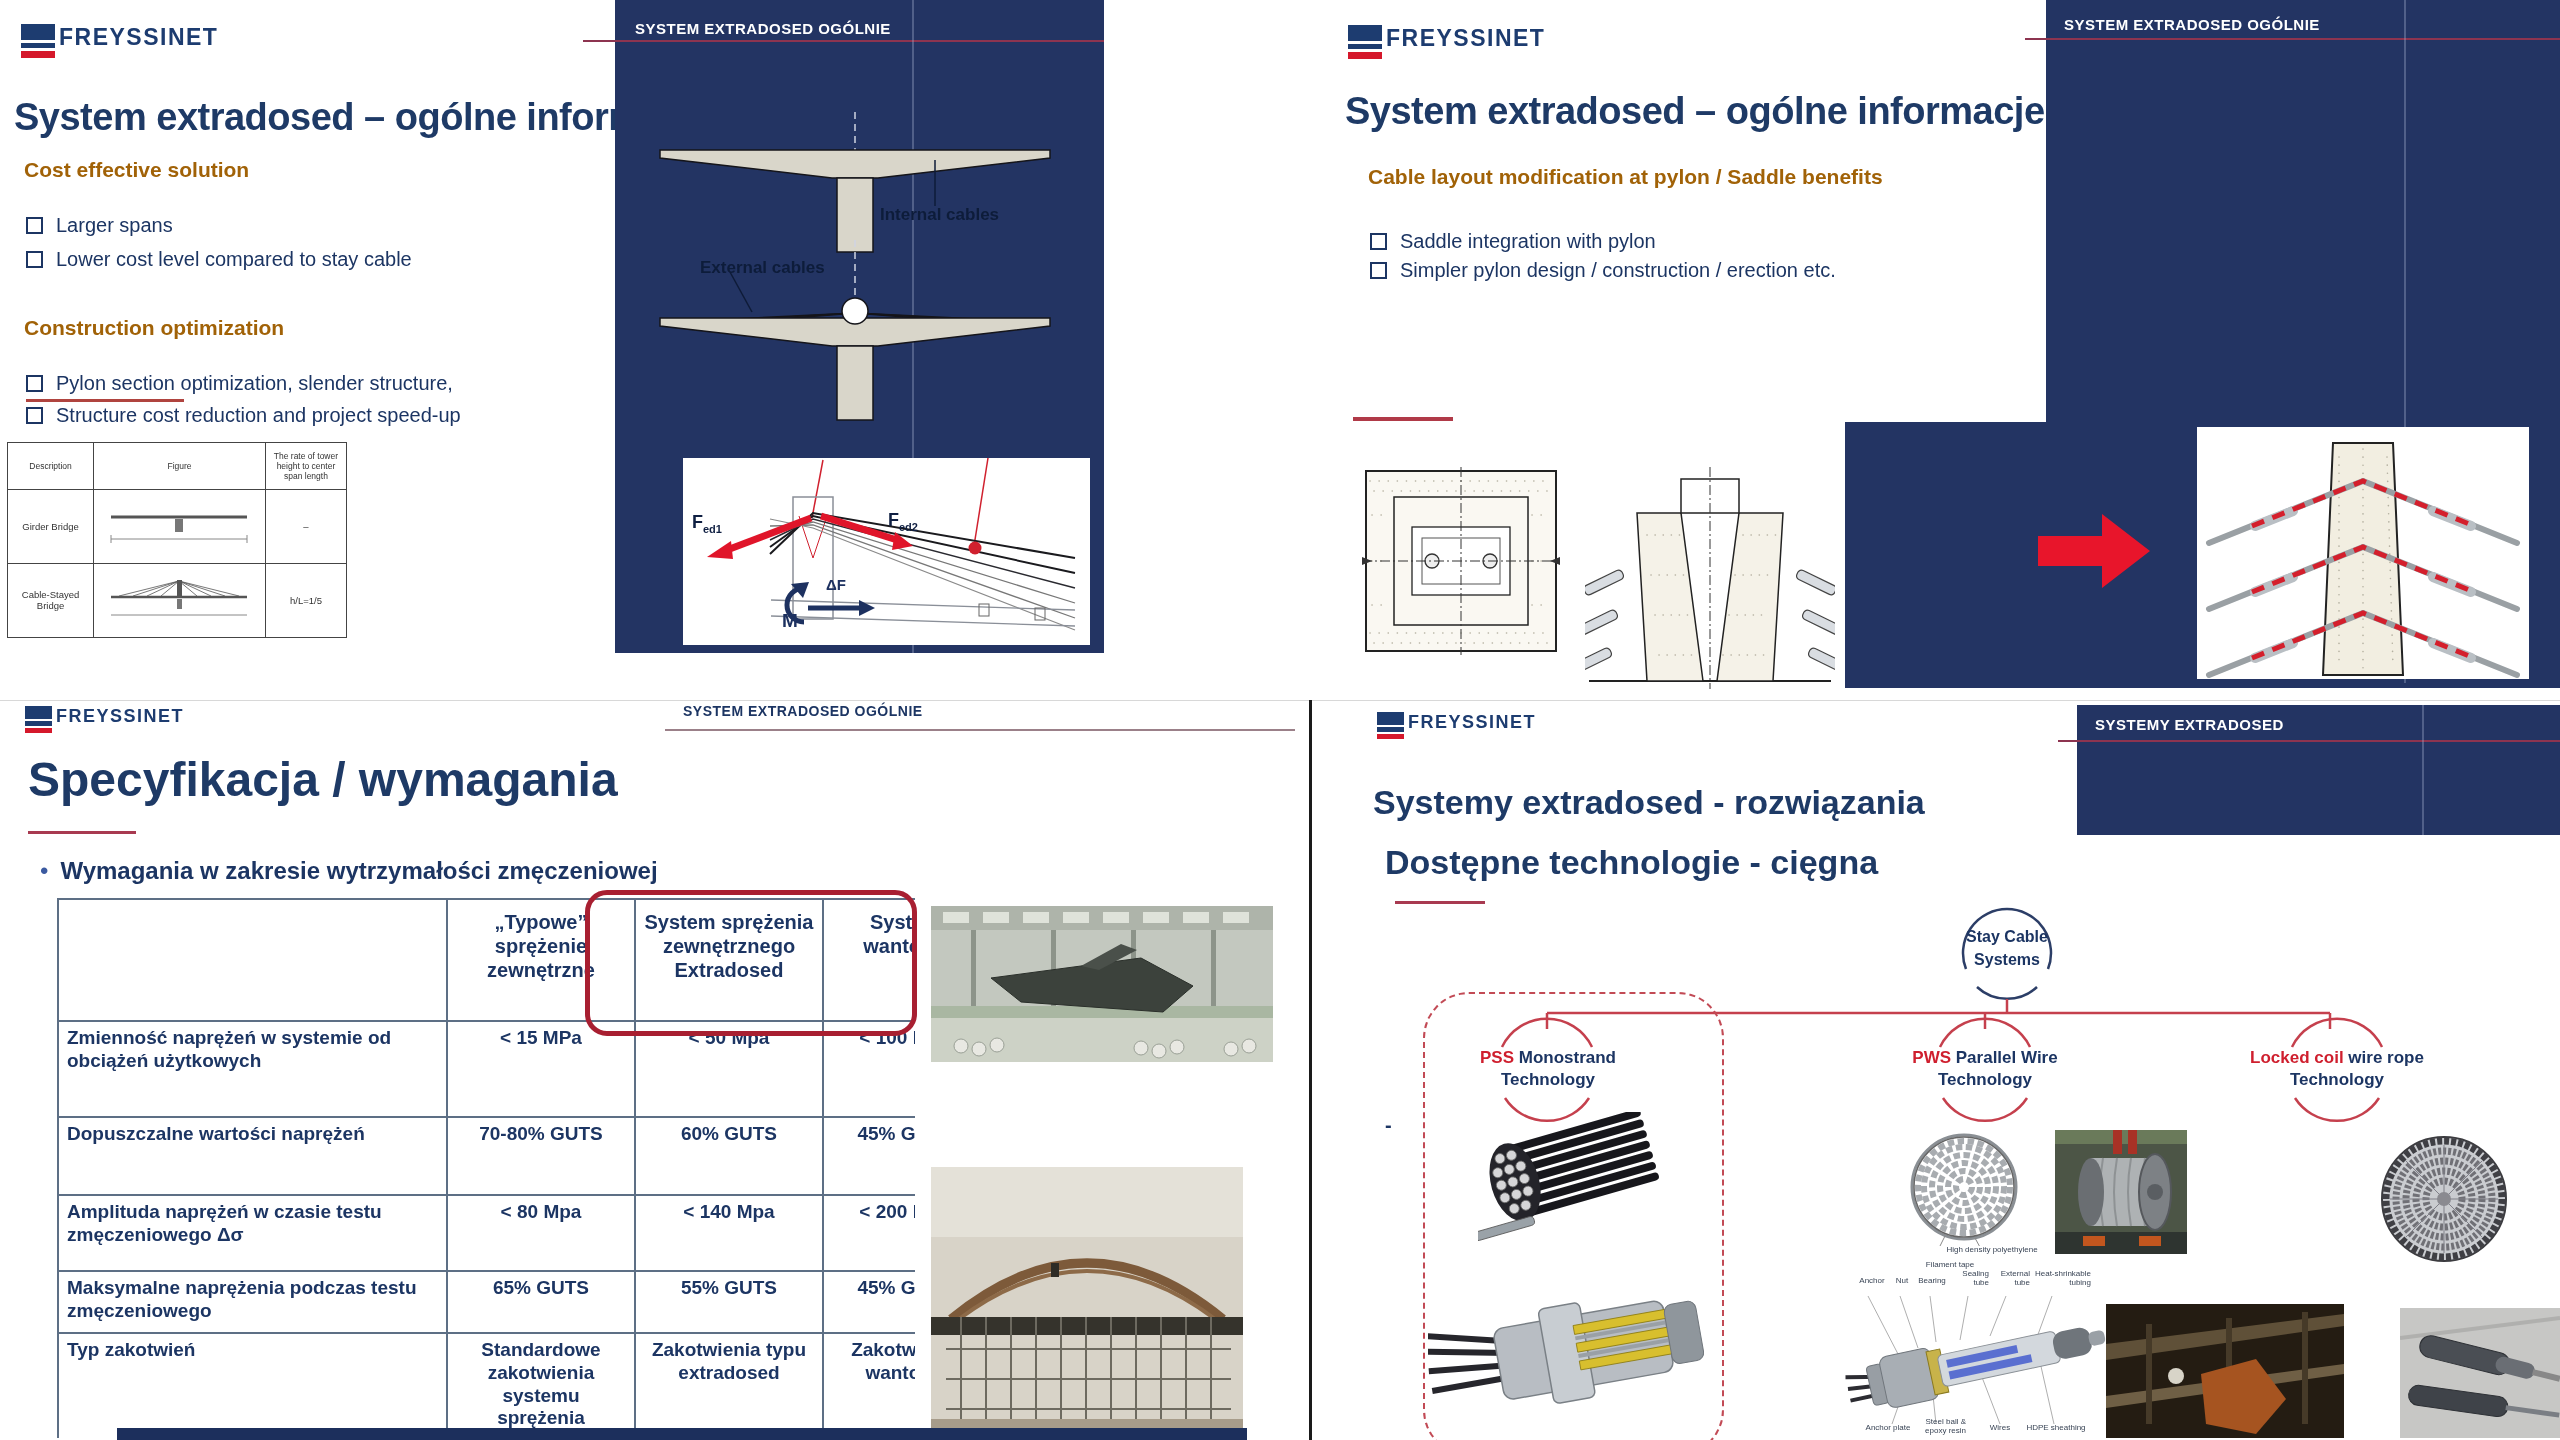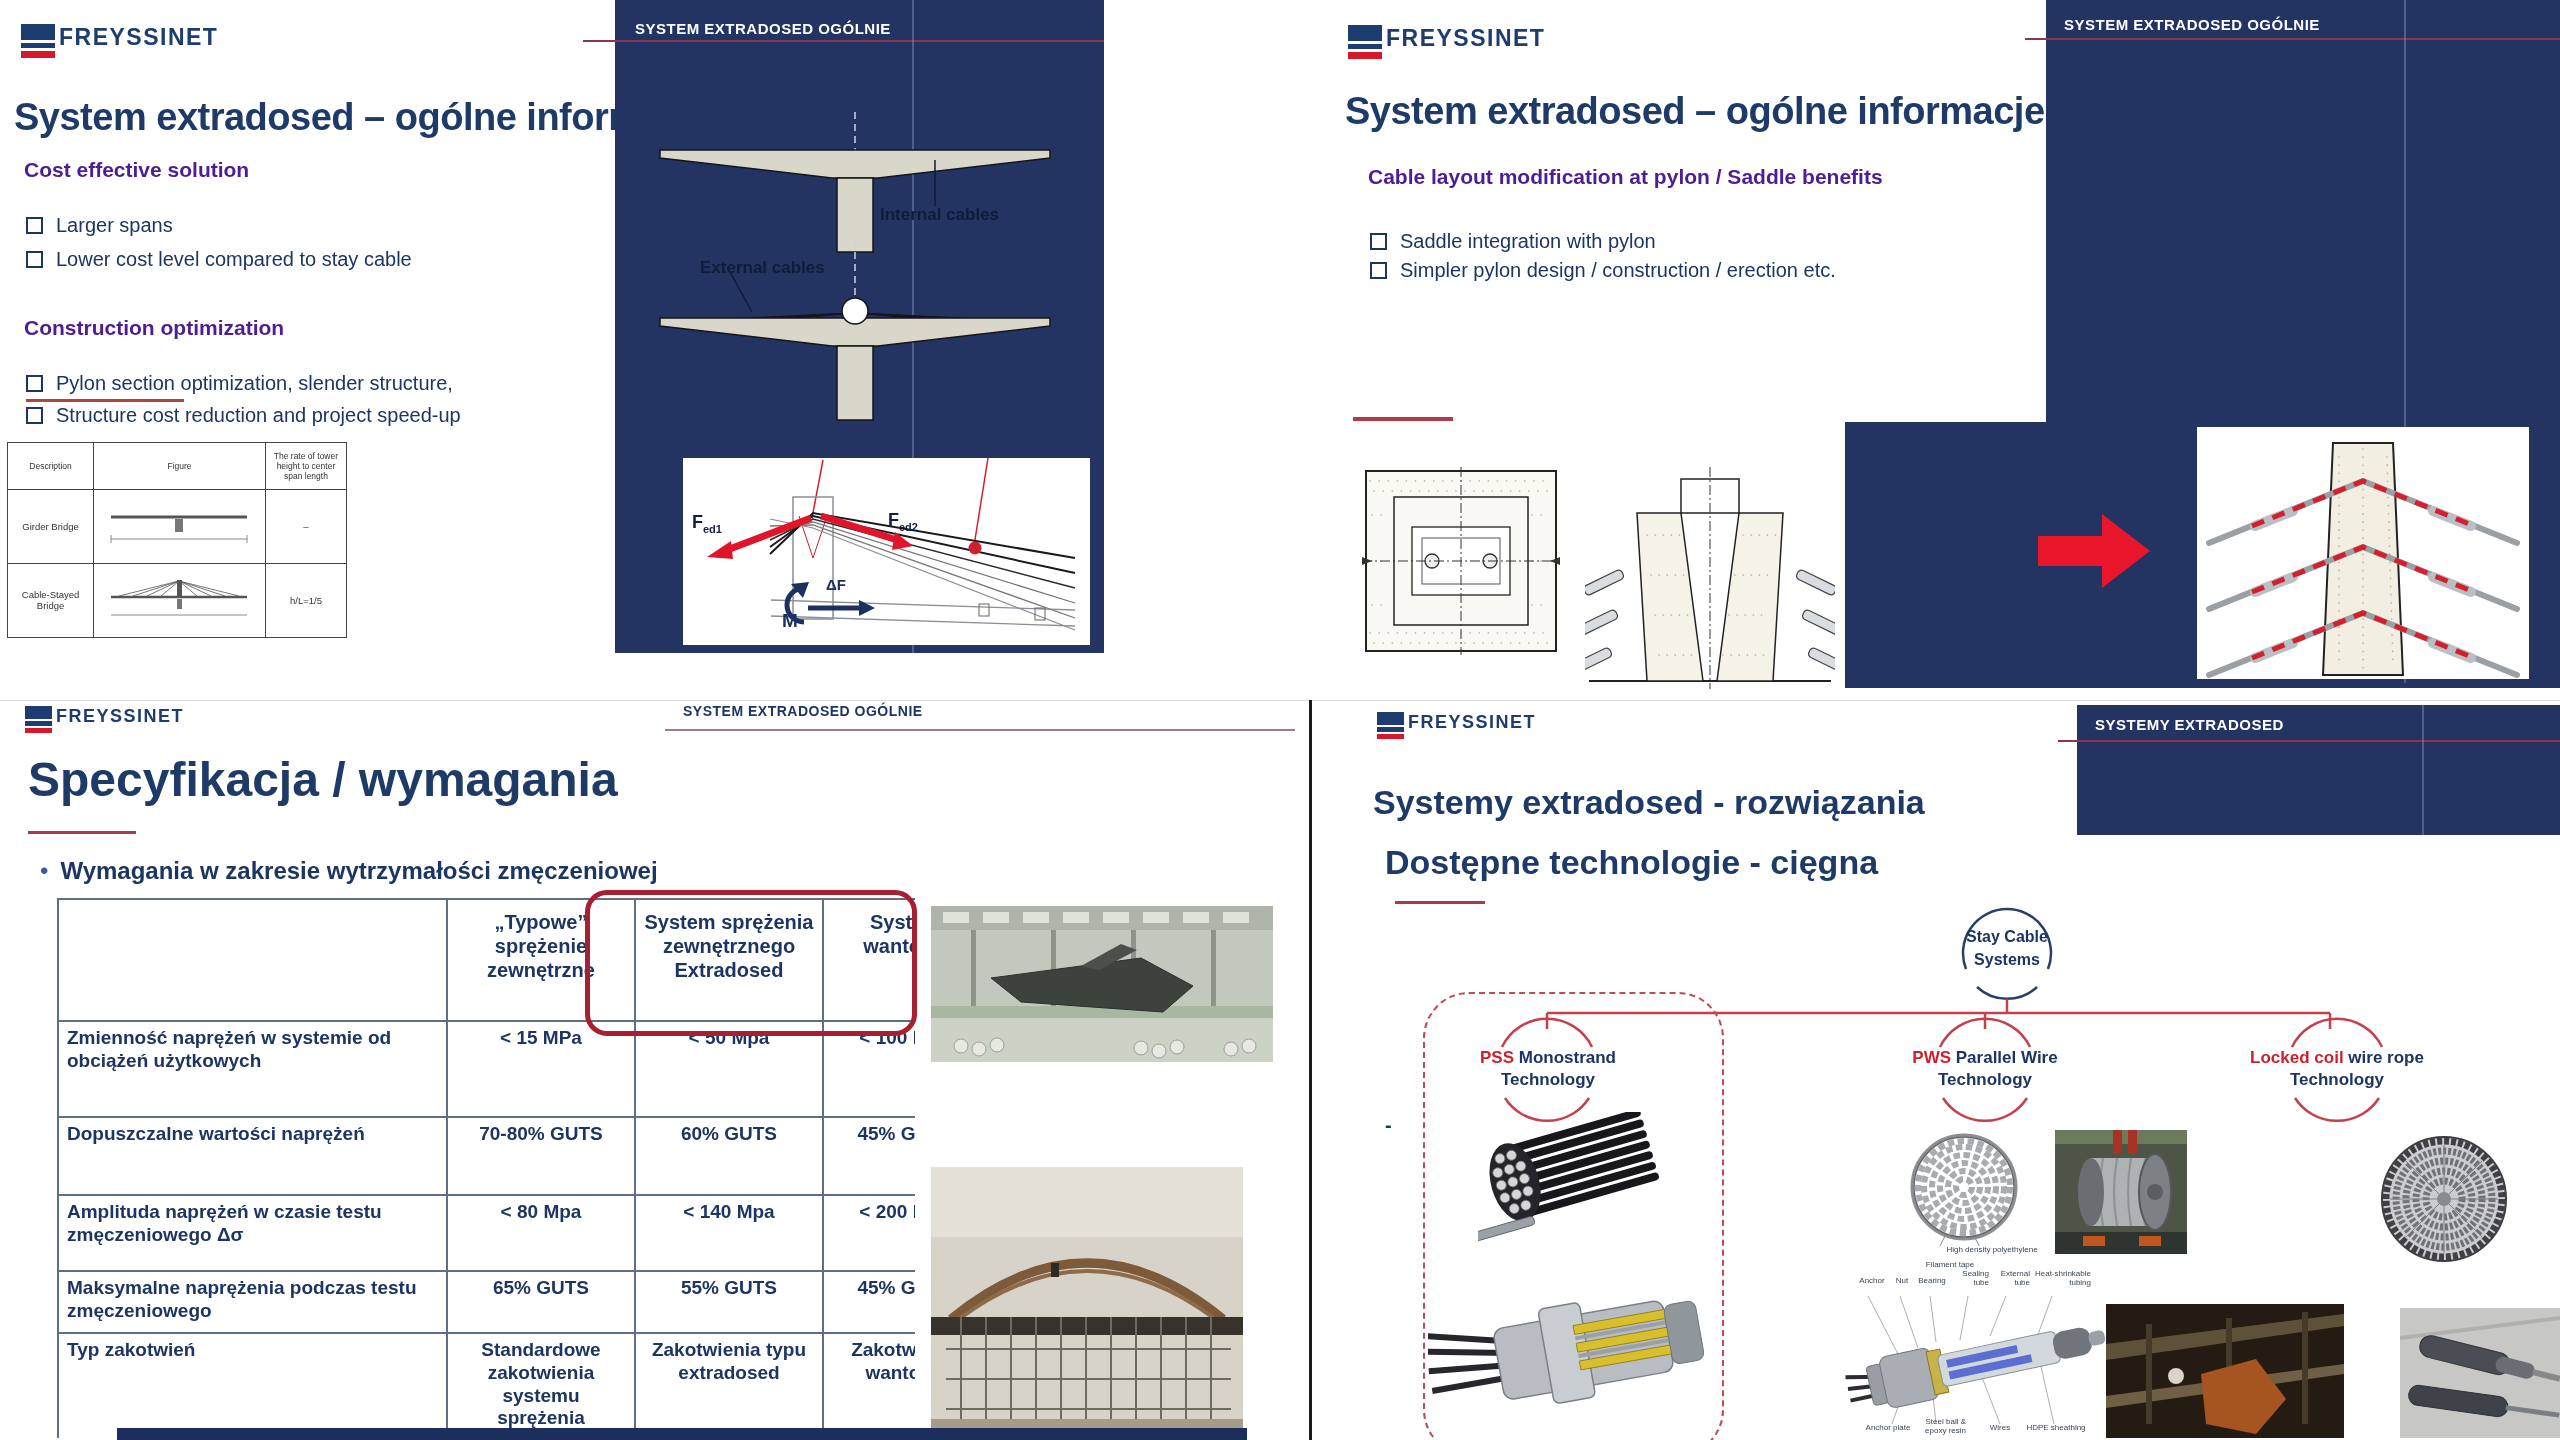--- a/index.html
+++ b/index.html
@@ -14,21 +14,21 @@
   .logo-mark .b2{height:6px;background:#1d3c70;margin-bottom:3px;}
   .logo-mark .b3{height:7px;background:#d5182b;}
   .logo-text{font-weight:bold;font-size:23px;color:#1d3c70;letter-spacing:1.5px;}
   .logo-sm .logo-mark{width:27px;height:27px;}
   .logo-sm .logo-mark .b1{height:13px;margin-bottom:2px;}
   .logo-sm .logo-mark .b2{height:5px;margin-bottom:2px;}
   .logo-sm .logo-mark .b3{height:5px;}
   .logo-sm .logo-text{font-size:18px;}
   
   .slide-title{position:absolute;font-weight:bold;font-size:38px;color:#1e3a66;letter-spacing:-0.5px;white-space:nowrap;}
-  .h-bold{position:absolute;font-weight:bold;font-size:21px;color:#4c1d95;white-space:nowrap;}
+  .h-bold{position:absolute;font-weight:bold;font-size:21px;color:#a16207;white-space:nowrap;}
   .bullet{position:absolute;font-size:20px;color:#1c3563;white-space:nowrap;display:flex;align-items:flex-start;}
   .cbx{display:inline-block;width:13px;height:13px;border:2.5px solid #1c3563;margin-right:13px;margin-top:3px;flex:0 0 auto;}
   .panel{position:absolute;background:#233463;}
   .panel-h{position:absolute;color:#ffffff;font-weight:bold;font-size:15px;letter-spacing:0.5px;white-space:nowrap;}
   .redline{position:absolute;background:#8d3450;height:2px;}
   .accentline{position:absolute;background:#a83a50;}
   .faintv{position:absolute;width:2px;background:rgba(170,180,210,0.35);}
   
   .btab{position:absolute;border-collapse:collapse;background:#fff;}
   .btab td,.btab th{border:1.2px solid #444;color:#333;text-align:center;vertical-align:middle;padding:1px 2px;}

